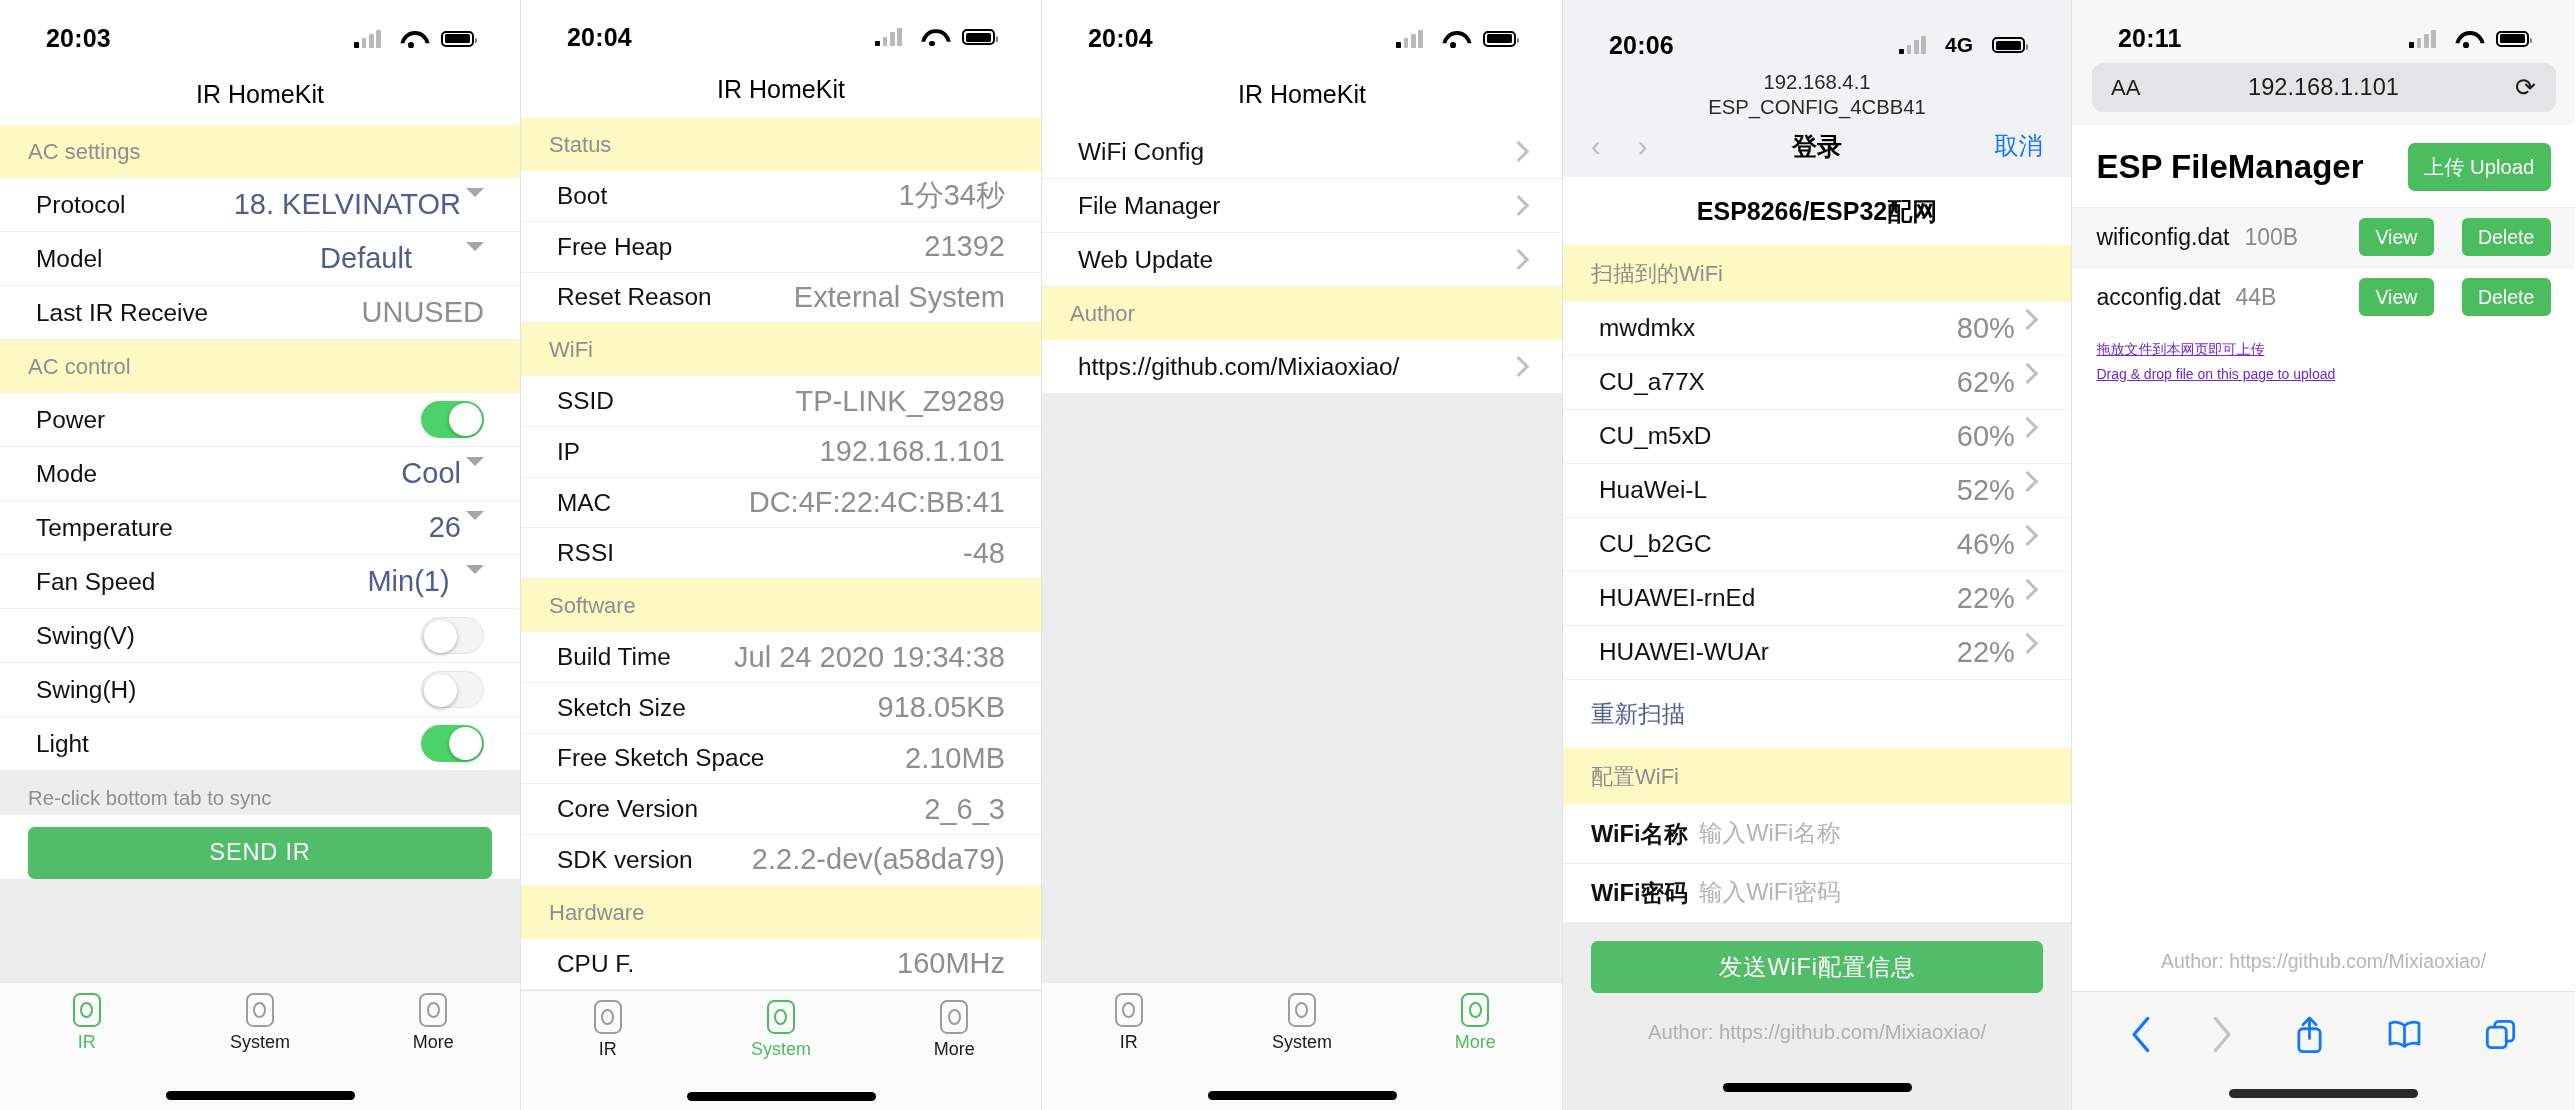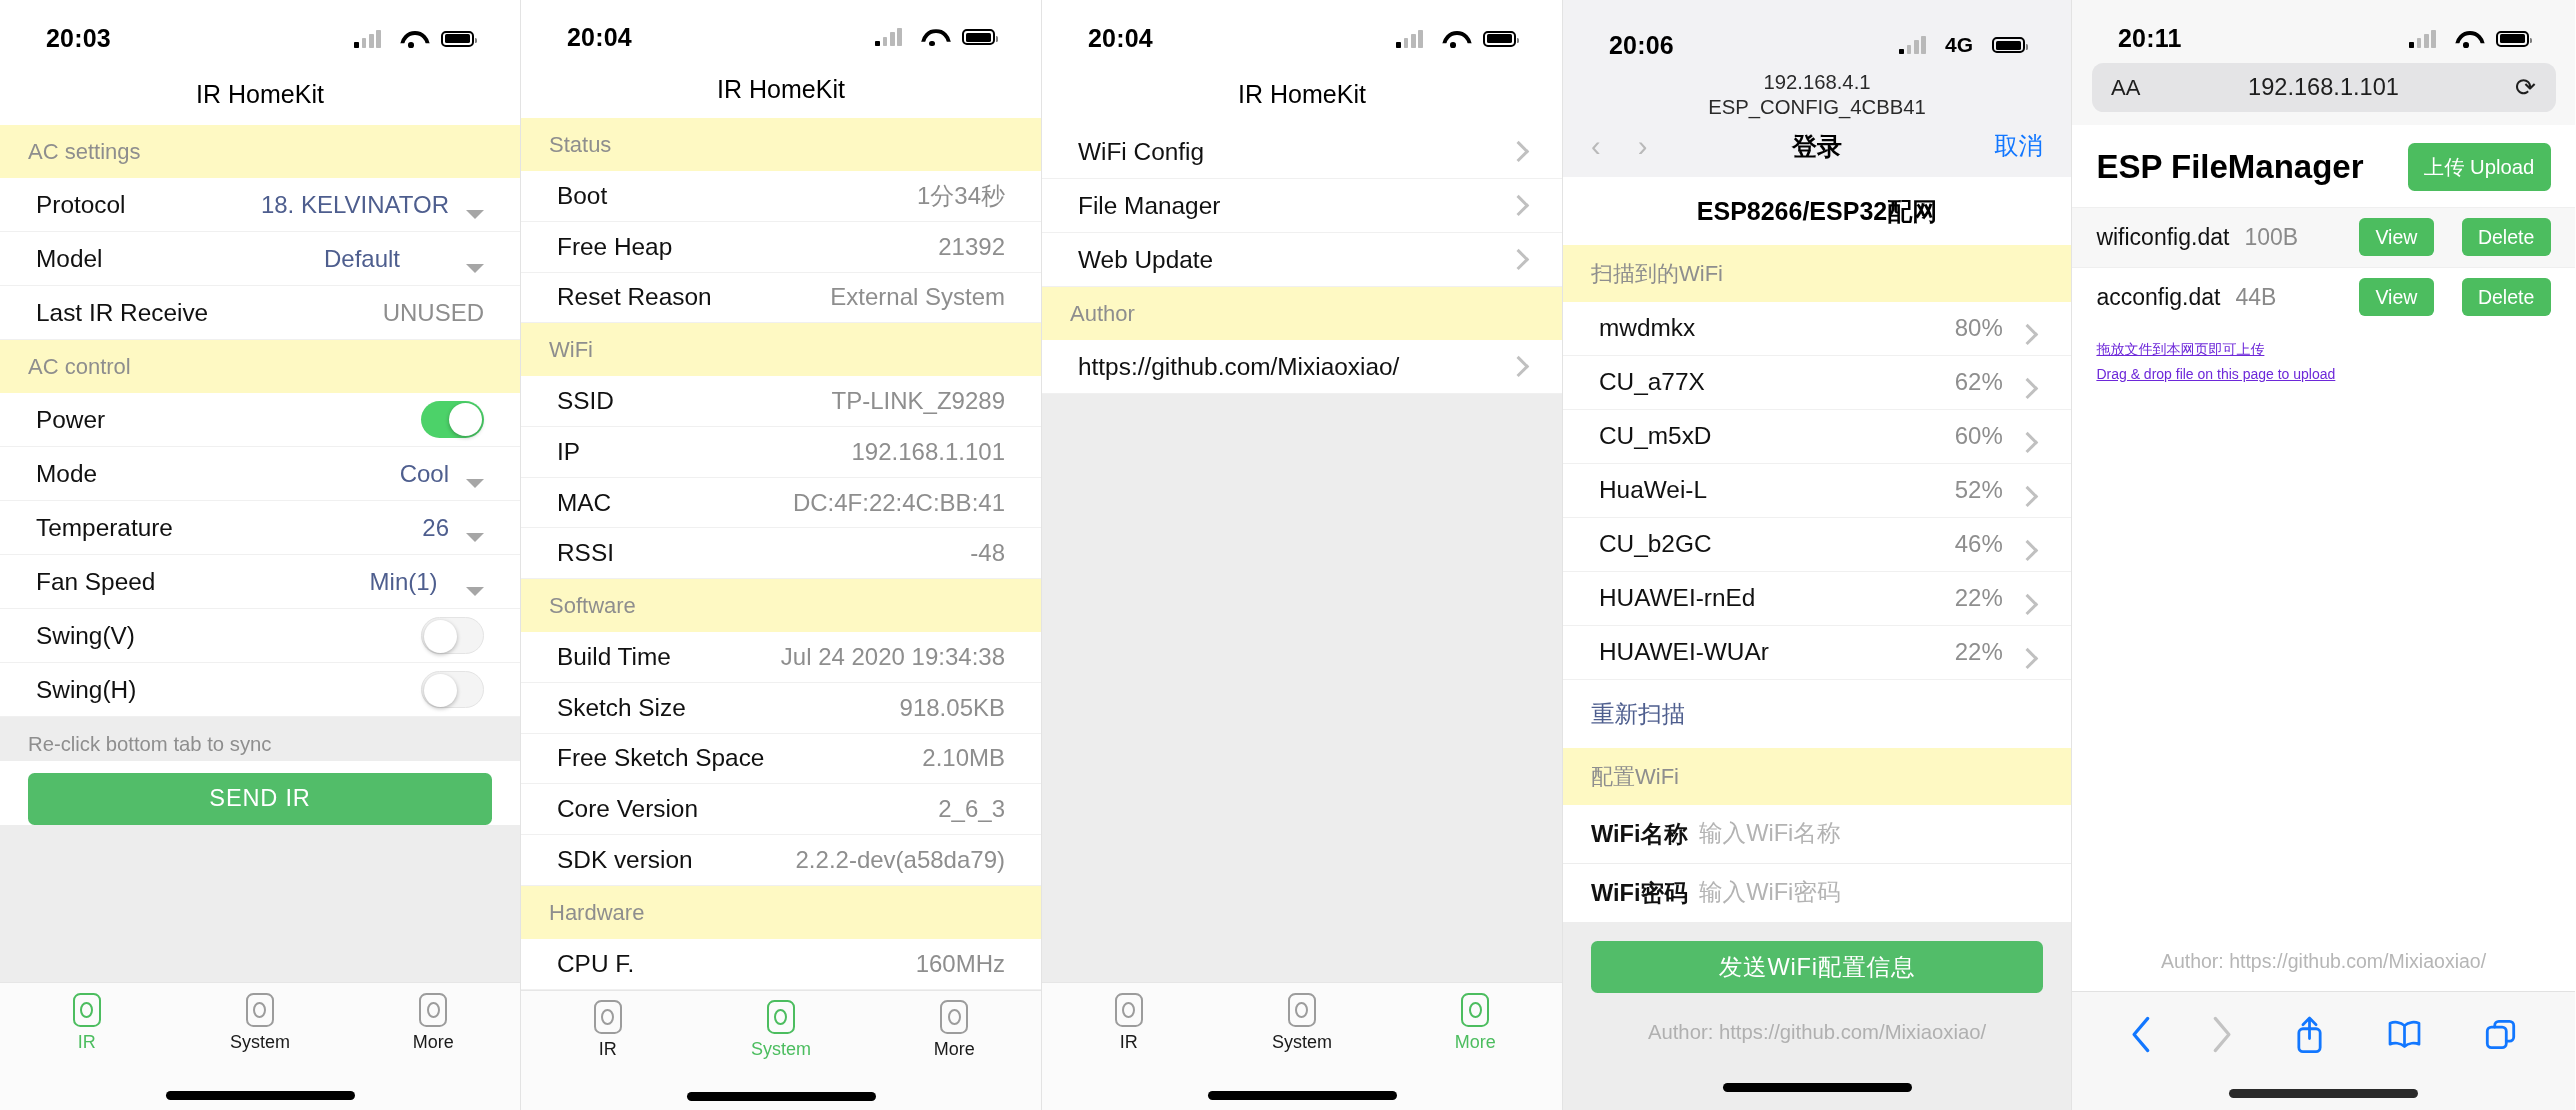--- a/index.html
+++ b/index.html
@@ -41,21 +41,21 @@
   .navtitle{height:62px;display:flex;align-items:center;justify-content:center;
             font-size:25px;color:#000;background:#fff;}
 
   
   .grouphdr{background:#fef9c3;color:#8e8e8e;font-size:22px;
             padding:14px 28px 13px 28px;box-sizing:border-box;}
   .row{height:54px;display:flex;align-items:center;justify-content:space-between;
        padding:0 36px;box-sizing:border-box;border-bottom:1.6px solid #f0f0f0;background:#fff;}
   .row:last-child{border-bottom:none;}
   .row .lbl{font-size:24.4px;color:#111;}
-  .row .val{font-size:24px;color:#8e8e8e;display:flex;align-items:flex-end;gap:17px;}
+  .row .val{font-size:29px;color:#8e8e8e;display:flex;align-items:flex-start;gap:5px;}
   .val.blue{color:#4e5e8e;}
   .caret-dn{width:0;height:0;border-left:9px solid transparent;border-right:9px solid transparent;
             border-top:9.8px solid #a6a6a6;display:inline-block;}
   .chev{display:inline-block;width:12.2px;height:12.2px;border-right:3.3px solid #c0c0c0;
         border-top:3.3px solid #c0c0c0;transform:rotate(45deg);}
 
   
   .toggle{width:63px;height:37px;border-radius:19.5px;position:relative;
           box-sizing:border-box;}
   .toggle.on{background:#4cd269;}
@@ -214,20 +214,26 @@
       <span class="toggle off">
           <span class="knob"></span>
         </span>
     </div>
     <div class="row">
       <span class="lbl">Swing(H)</span>
       <span class="toggle off">
           <span class="knob"></span>
         </span>
     </div>
+    <div class="row">
+      <span class="lbl">Light</span>
+      <span class="toggle on">
+          <span class="knob"></span>
+        </span>
+    </div>
 
     <div class="note">Re-click bottom tab to sync</div>
     <div class="bigbtn">SEND IR</div>
     <div class="grayfill"></div>
 
     <div class="tabbar">
       <div class="tab active">
         <span class="ico">
             <em></em>
           </span>

